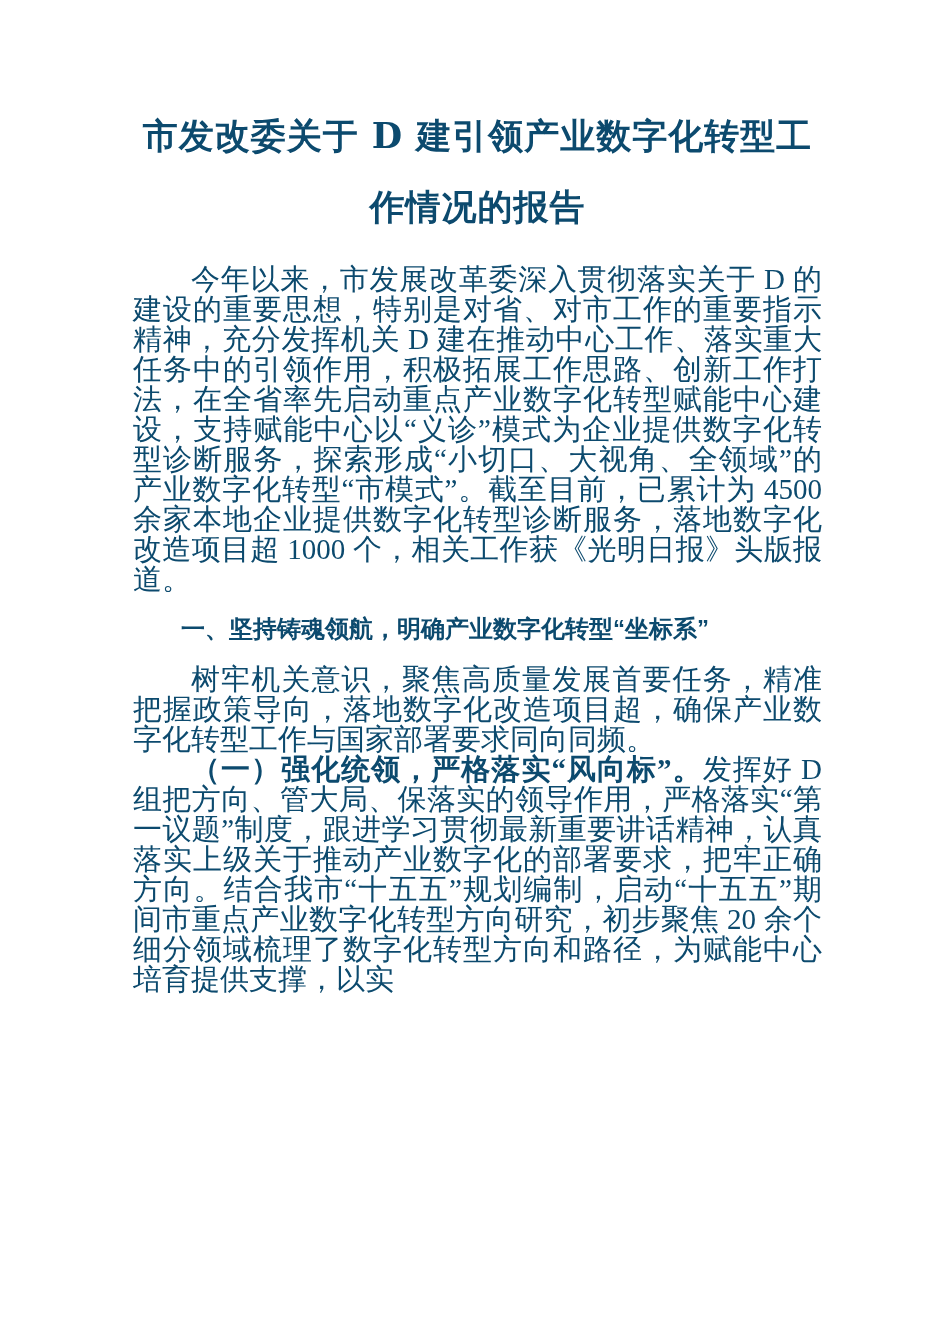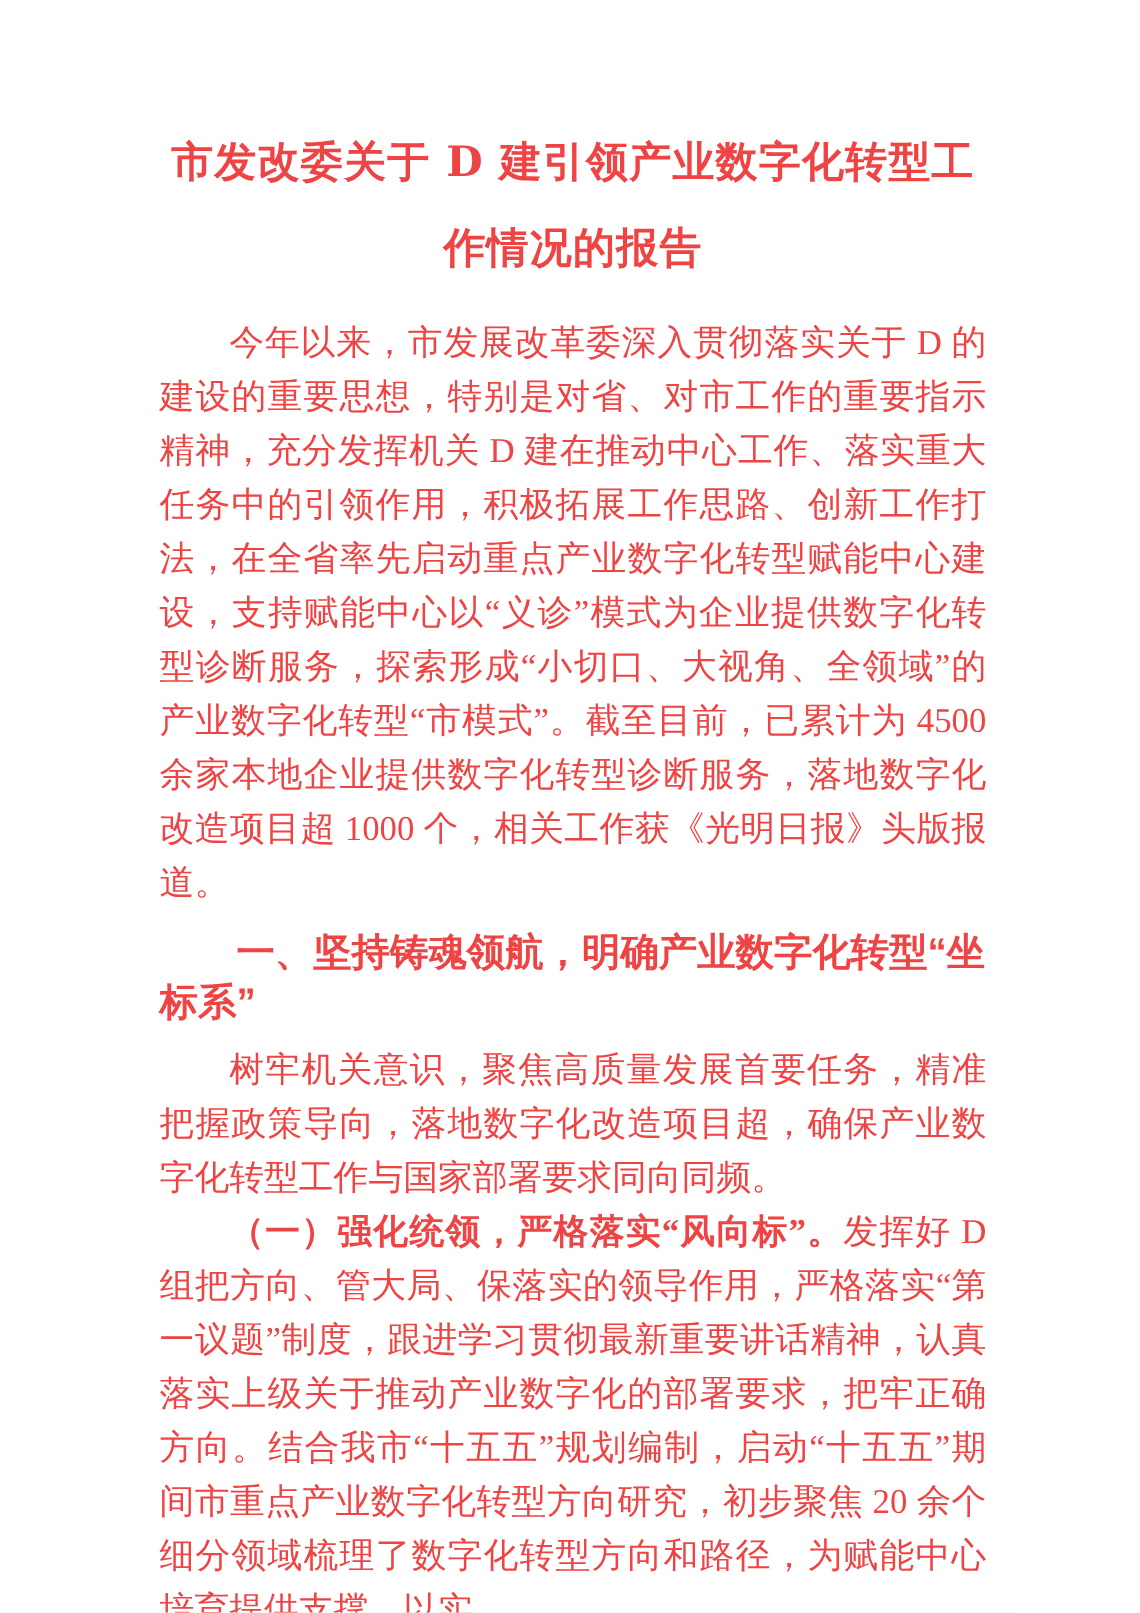--- a/index.html
+++ b/index.html
@@ -3,44 +3,44 @@
 <meta charset="utf-8">
 <style>
   * { margin: 0; padding: 0; box-sizing: border-box; }
   html, body { background: #e9e9e9; }
   .page {
     position: relative;
     width: 950px;
     height: 1344px;
     margin: 0 auto;
     background: #ffffff;
-    color: #ef4444;
+    color: #0c4a6e;
     padding: 100px 128px 0 133px;
     font-family: "Liberation Serif", "DejaVu Serif", serif;
     overflow: hidden;
   }
   .doc-title {
     font-size: 35px;
     font-weight: bold;
     text-align: center;
     line-height: 71px;
     letter-spacing: 1px;
     font-family: "DejaVu Serif", "Liberation Serif", serif;
     margin-bottom: 22px;
   }
   .body-para {
     font-size: 29px;
-    line-height: 45px;
+    line-height: 30px;
     text-align: justify;
     text-justify: inter-character;
     text-indent: 2em;
     font-family: "Liberation Serif", "DejaVu Serif", serif;
   }
   .section-heading {
-    font-size: 32px;
+    font-size: 24px;
     font-weight: bold;
     line-height: 41.5px;
     text-indent: 2em;
     margin: 14px 0;
     font-family: "Liberation Sans", "DejaVu Sans", sans-serif;
   }
   .lead-bold { font-weight: bold; }
 </style>
 </head>
 <body>

